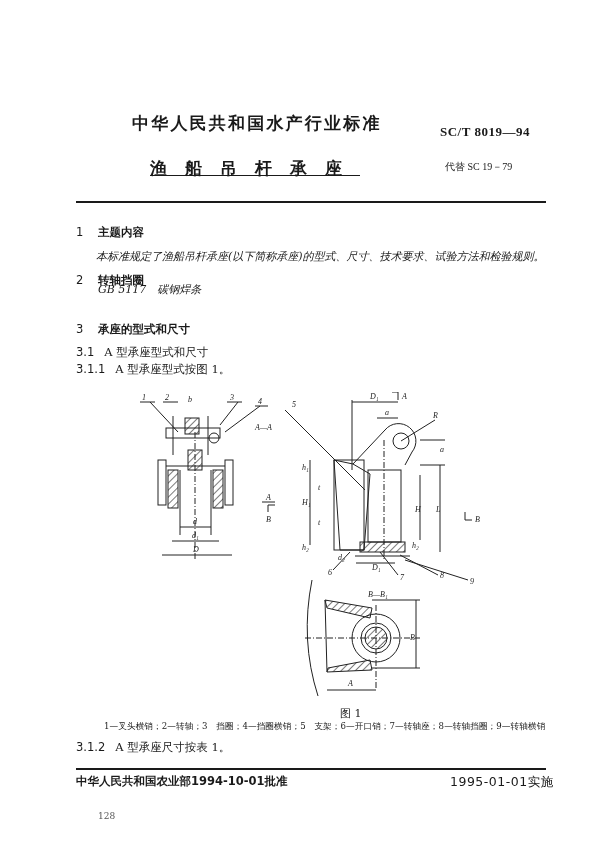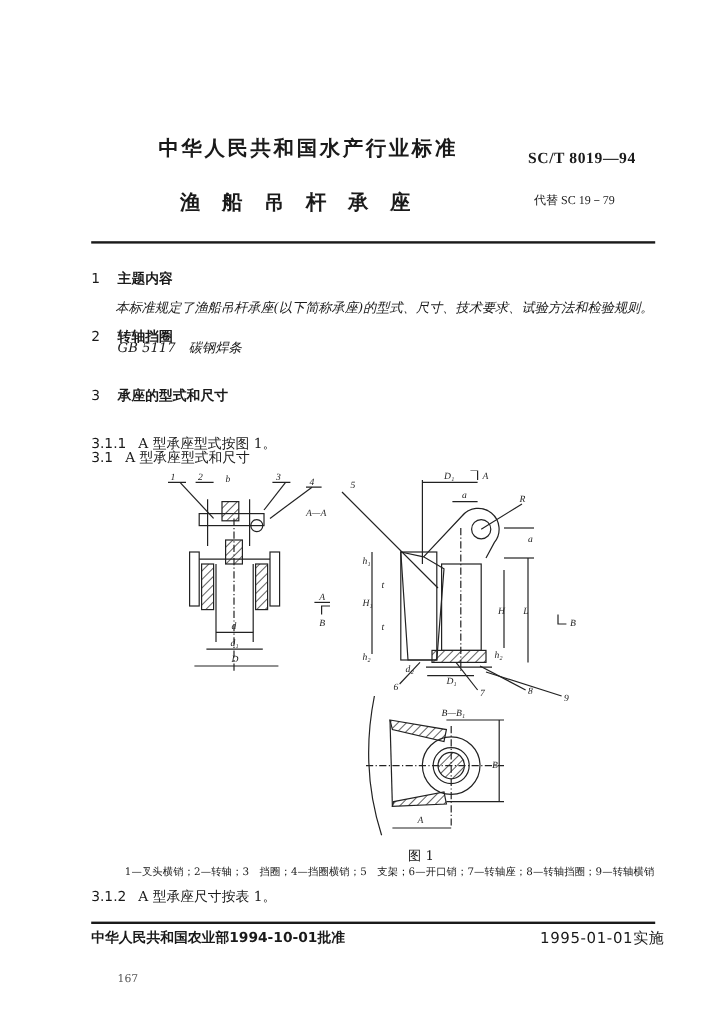--- a/index.html
+++ b/index.html
@@ -1,20 +1,20 @@
 <!DOCTYPE html>
 <html><head>
 <meta charset="utf-8">
 <style>
   html,body{margin:0;padding:0;background:#fff;}
   body{width:600px;height:851px;position:relative;overflow:hidden;font-family:"DejaVu Serif",serif;color:#1a1a1a;}
   .abs{position:absolute;}
   .title1{left:132px;top:112px;font-family:"DejaVu Sans",sans-serif;font-weight:bold;font-size:17px;letter-spacing:2.2px;}
   .code{left:440px;top:124px;font-family:"Liberation Serif",serif;font-weight:bold;font-size:13px;letter-spacing:0.5px;}
-  .title2{left:150px;top:157px;font-family:"DejaVu Sans",sans-serif;font-weight:bold;font-size:17px;letter-spacing:18px;}
+  .title2{left:150px;top:157px;font-family:"DejaVu Sans",sans-serif;font-weight:bold;font-size:17px;letter-spacing:18px;text-decoration:underline;}
   .replaces{left:445px;top:160px;font-family:"Liberation Serif",serif;font-size:10px;}
   .rule{left:76px;height:2px;background:#1a1a1a;width:470px;}
   .h{font-family:"DejaVu Sans",sans-serif;font-weight:bold;font-size:11.5px;}
   .h .n{display:inline-block;width:22px;font-weight:normal;}
   .p{font-family:"DejaVu Serif",serif;font-size:11px;font-style:italic;}
   .sub{font-family:"DejaVu Serif",serif;font-size:11.5px;}
   .sub .n{font-family:"DejaVu Sans",sans-serif;margin-right:10px;}
   .figure{left:130px;top:392px;width:350px;height:310px;}
   .fig-label{left:300px;top:706px;font-size:11px;padding-left:40px;}
   .legend{left:104px;top:721px;font-size:8.6px;letter-spacing:0.1px;}
@@ -34,21 +34,21 @@
 <div class="abs rule" style="top:201px;"></div>
 
 <div class="abs h" style="left:76px;top:225px;"><span class="n">1</span><span>主题内容</span></div>
 <div class="abs p" style="left:96px;top:249px;">本标准规定了渔船吊杆承座(以下简称承座)的型式、尺寸、技术要求、试验方法和检验规则。</div>
 
 <div class="abs h" style="left:76px;top:273px;"><span class="n">2</span><span>转轴挡圈</span></div>
 <div class="abs p" style="left:98px;top:282px;">GB 5117　碳钢焊条</div>
 
 <div class="abs h" style="left:76px;top:322px;"><span class="n">3</span><span>承座的型式和尺寸</span></div>
 
-<div class="abs sub" style="left:76px;top:345px;margin-top:29px;"><span class="n">3.1</span><span>A 型承座型式和尺寸</span></div>
+<div class="abs sub" style="left:76px;top:345px;"><span class="n">3.1</span><span>A 型承座型式和尺寸</span></div>
 <div class="abs sub" style="left:76px;top:362px;"><span class="n">3.1.1</span><span>A 型承座型式按图 1。</span></div>
 
 <svg class="abs figure" viewBox="130 392 350 310" width="350" height="310" stroke="#222" fill="none" stroke-width="1">
   <defs>
     <pattern id="hatch" width="5" height="5" patternUnits="userSpaceOnUse" patternTransform="rotate(45)">
       <line x1="0" y1="0" x2="0" y2="5" stroke="#222" stroke-width="1.2"></line>
     </pattern>
   </defs>
 
   <g>
@@ -161,13 +161,13 @@
 </svg>
 
 <div class="abs fig-label">图 1</div>
 <div class="abs legend">1—叉头横销；2—转轴；3　挡圈；4—挡圈横销；5　支架；6—开口销；7—转轴座；8—转轴挡圈；9—转轴横销</div>
 
 <div class="abs sub" style="left:76px;top:740px;"><span class="n">3.1.2</span><span>A 型承座尺寸按表 1。</span></div>
 
 <div class="abs rule" style="top:768px;"></div>
 <div class="abs foot-left">中华人民共和国农业部1994-10-01批准</div>
 <div class="abs foot-right">1995-01-01实施</div>
-<div class="abs pageno">167</div>
+<div class="abs pageno">128</div>
 
 </body></html>

